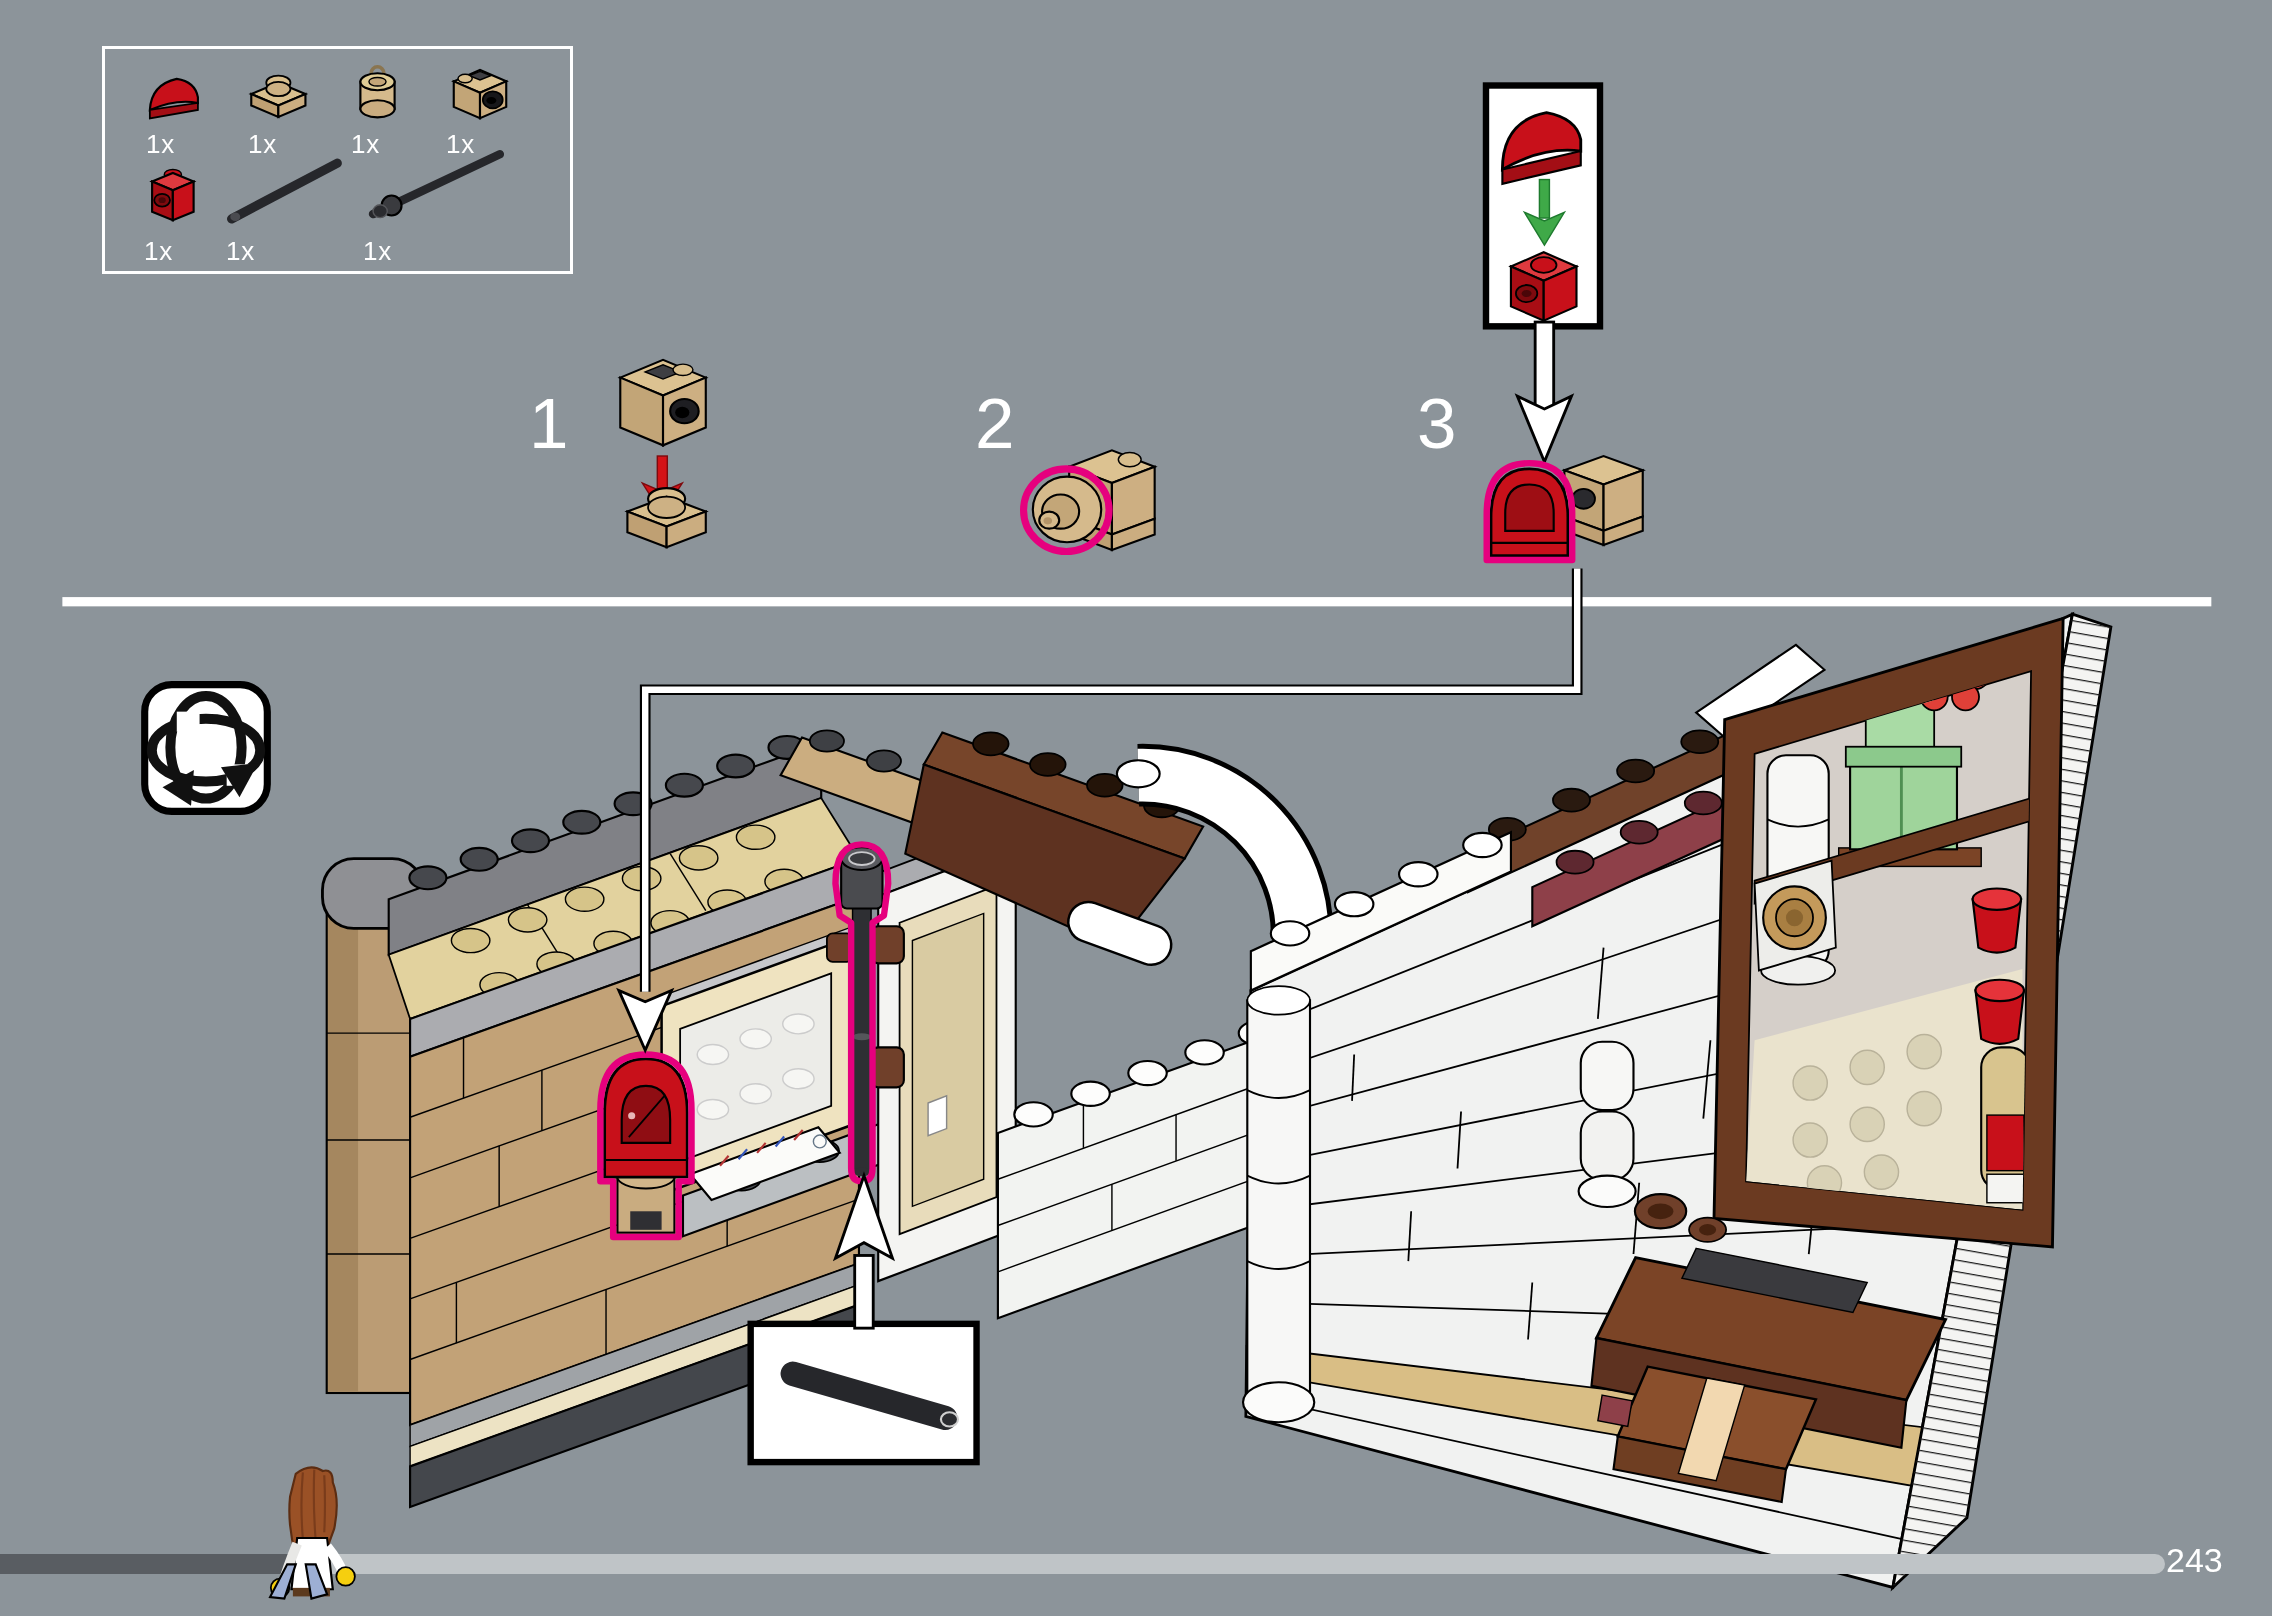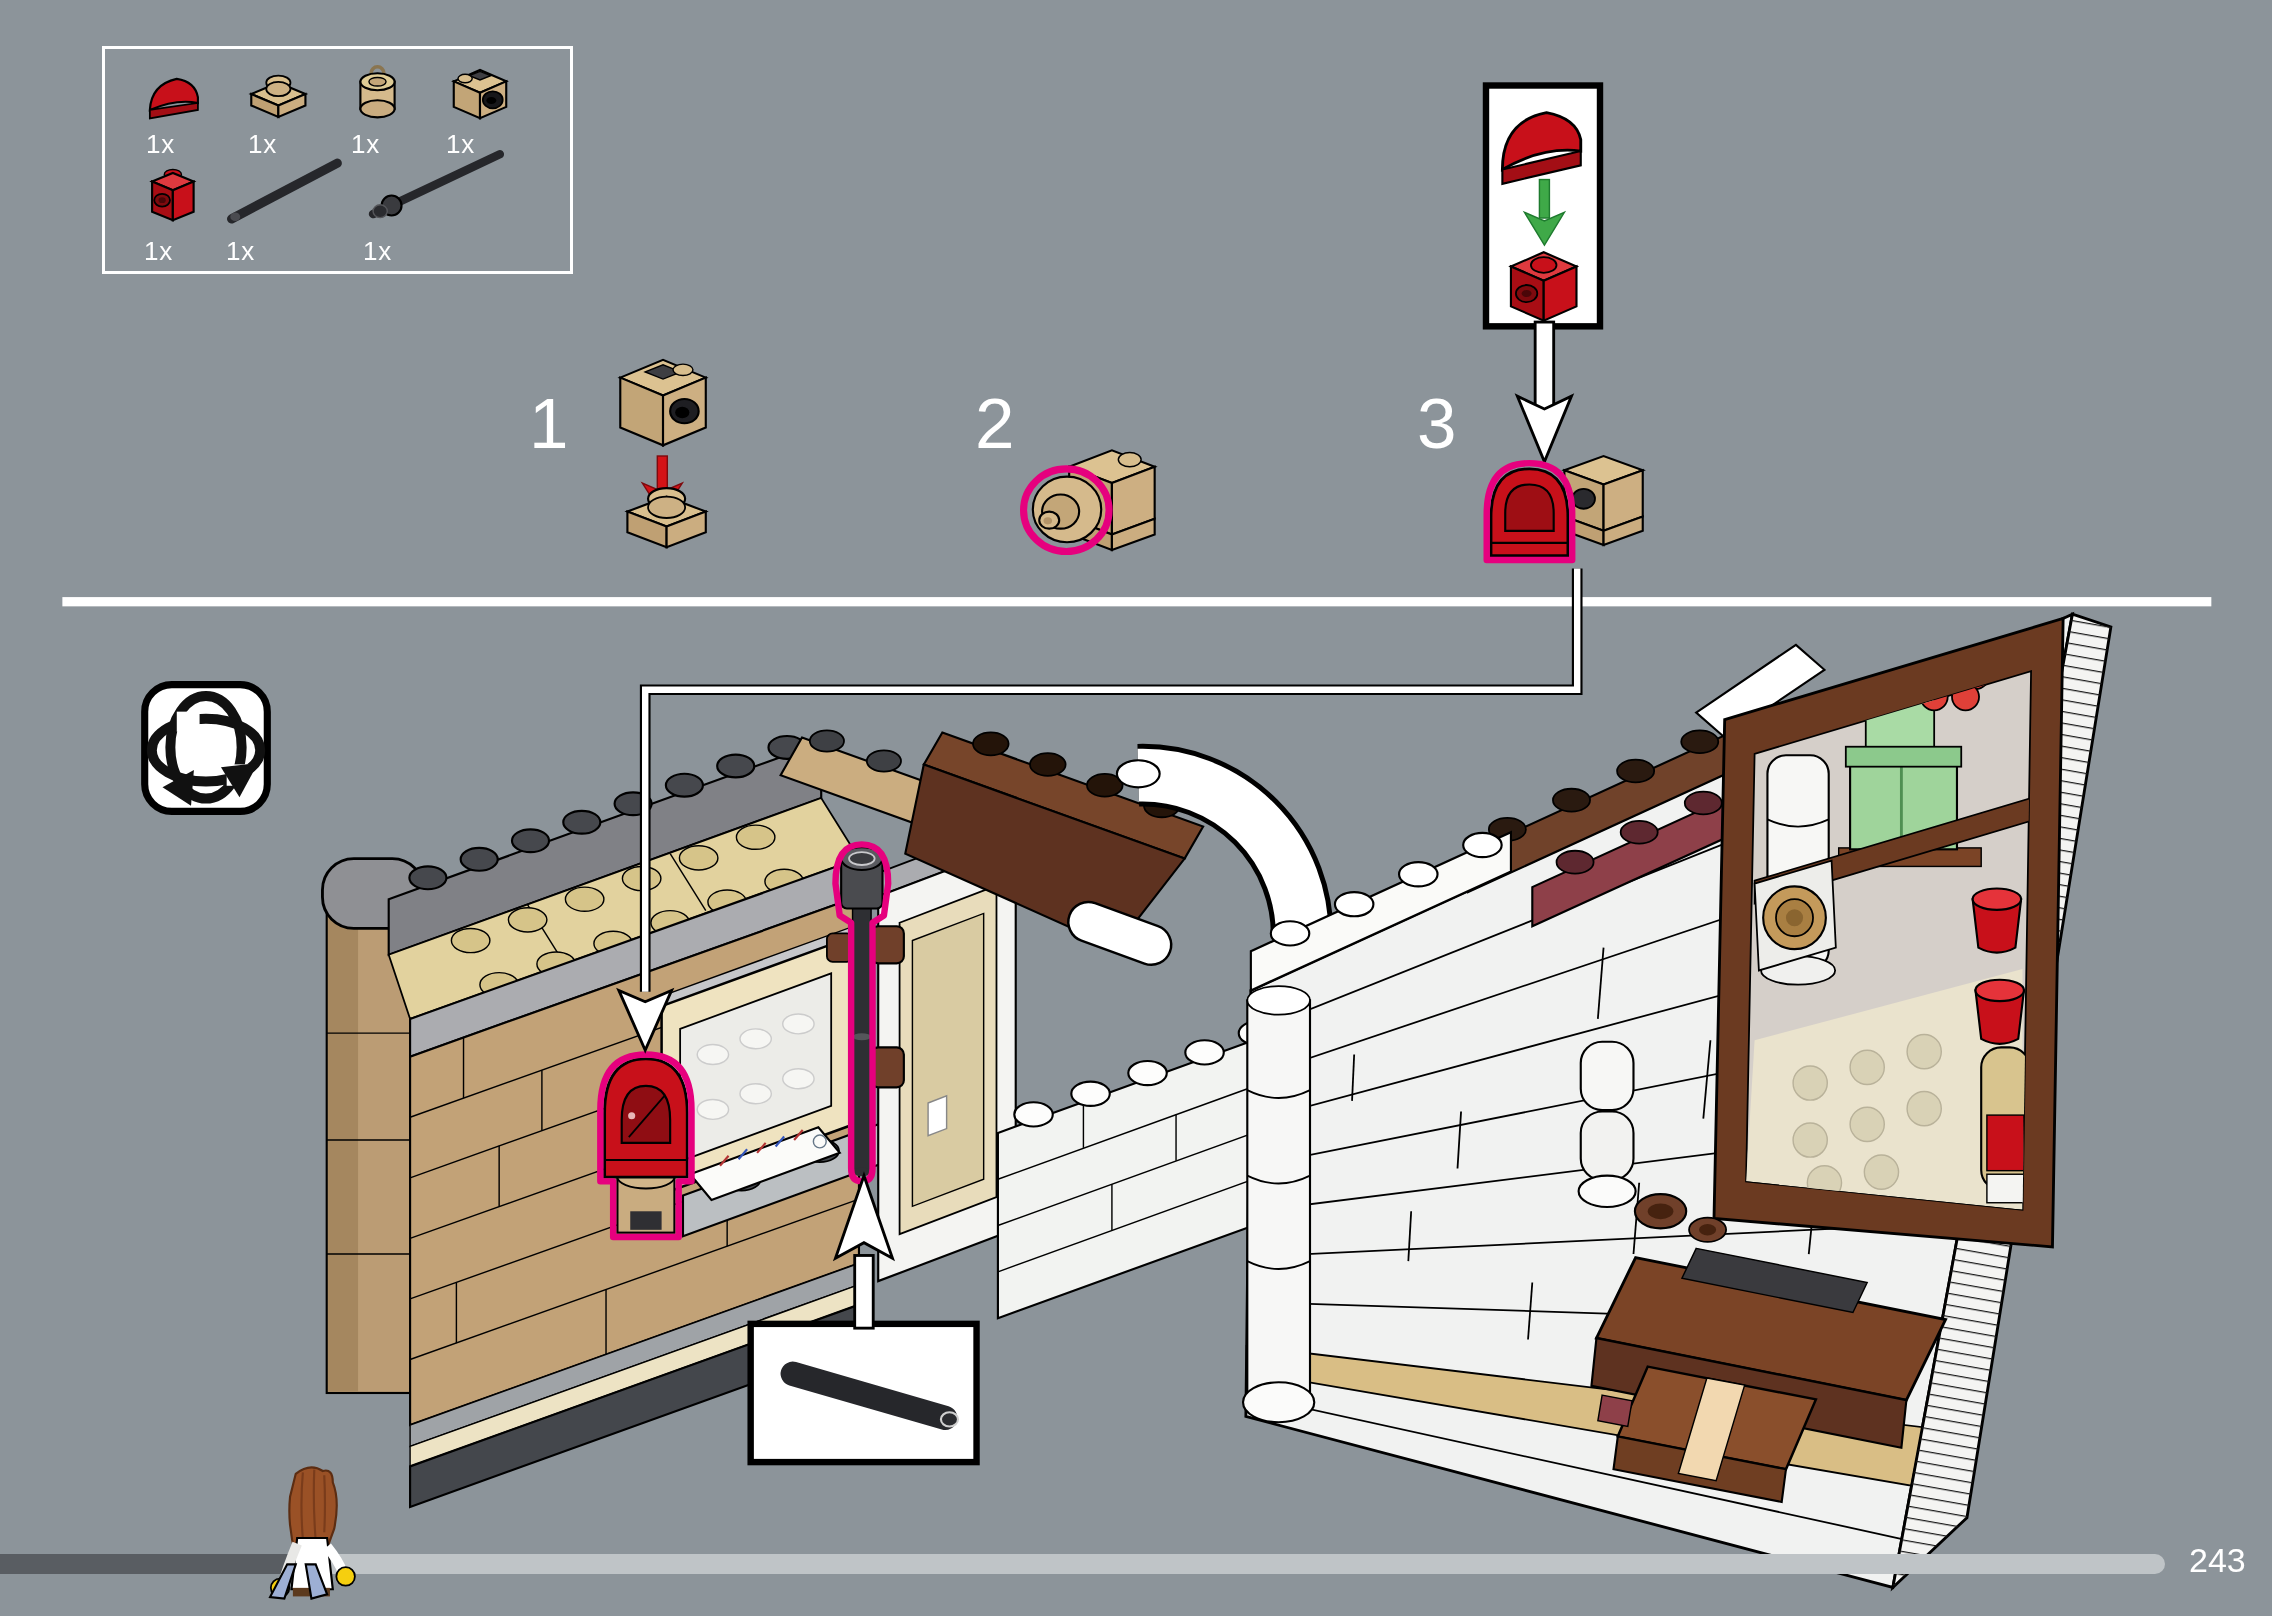--- a/index.html
+++ b/index.html
@@ -16,21 +16,21 @@
     position:absolute;font-size:26px;font-weight:400;color:#FFFFFF;letter-spacing:0.7px;
   }
   .step-number{
     position:absolute;left:100px;top:286px;font-size:87px;font-weight:400;color:#FFFFFF;
     letter-spacing:4.3px;
   }
   .substep-number{
     position:absolute;font-size:71px;font-weight:400;color:#FFFFFF;
   }
   .page-number{
-    position:absolute;left:2166px;top:1541px;font-size:34px;color:#FFFFFF;margin-left:23px;
+    position:absolute;left:2166px;top:1541px;font-size:34px;color:#FFFFFF;
   }
   .bar-dark{position:absolute;left:0;top:1554px;width:317px;height:20px;background:#595D62;}
   .bar-light{position:absolute;left:317px;top:1554px;width:1848px;height:20px;background:#BFC4C7;border-radius:0 10px 10px 0;}
   svg{display:block;}
 </style>
 </head>
 <body>
 
 <div class="page">
 

